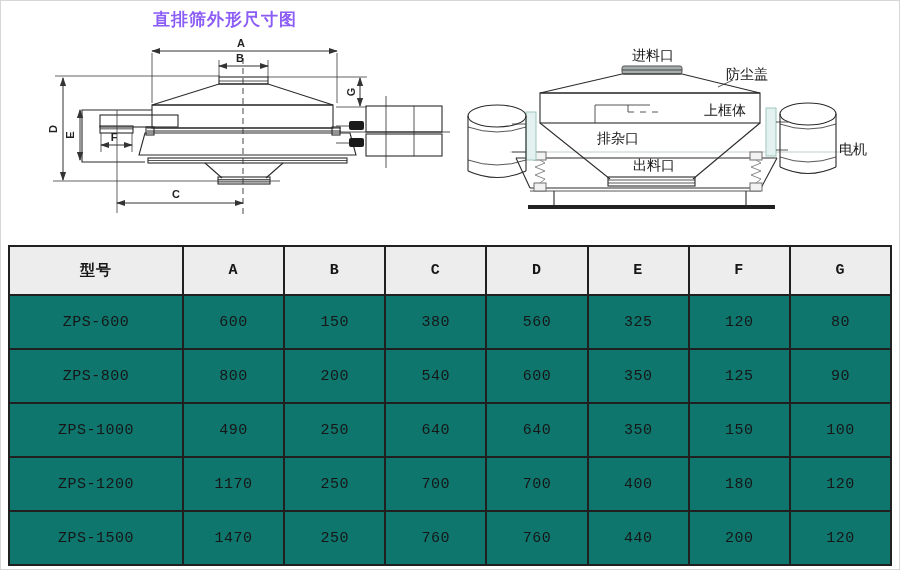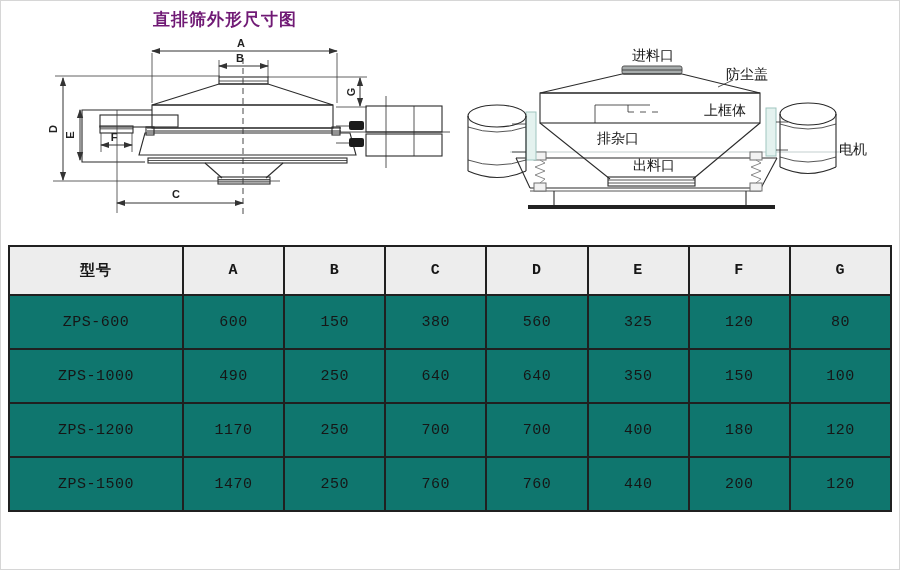--- a/index.html
+++ b/index.html
@@ -1,20 +1,20 @@
 <!DOCTYPE html>
 <html><head>
 <meta charset="utf-8">
 <style>
   html,body{margin:0;padding:0;background:#fff;}
   .page{position:relative;width:900px;height:570px;background:#ffffff;outline:1px solid #d6d6d6;outline-offset:-1px;overflow:hidden;font-family:"Liberation Sans",sans-serif;}
   .diagram{position:absolute;top:0;width:450px;height:240px;}
   .diagram.left{left:0;}
   .diagram.right{left:450px;}
-  .diag-title{position:absolute;top:8px;left:0;width:100%;text-align:center;font-size:17px;font-weight:bold;color:#701a75;letter-spacing:1px;}
+  .diag-title{position:absolute;top:8px;left:0;width:100%;text-align:center;font-size:17px;font-weight:bold;color:#8b5cf6;letter-spacing:1px;}
   svg.drawing{position:absolute;left:0;top:0;}
   .draw{stroke:#2b2b2b;stroke-width:1.1;fill:none;}
   .thin{stroke:#2b2b2b;stroke-width:0.8;fill:none;}
   .lt{stroke:#c3cfcf;stroke-width:1.2;fill:none;}
   .ext{stroke:#3a3a3a;stroke-width:0.8;fill:none;}
   .dimline{stroke:#333;stroke-width:1;fill:none;}
   .center{stroke:#333;stroke-width:0.9;stroke-dasharray:6 4;fill:none;}
   text.dim{font-family:"Liberation Sans",sans-serif;font-size:11px;font-weight:bold;fill:#222;}
   text.lbl{font-family:"Liberation Sans",sans-serif;font-size:14px;fill:#141414;}
   .spring{stroke:#8a8a8a;stroke-width:1;fill:none;}
@@ -222,20 +222,30 @@
         <td>ZPS-600</td>
         <td>600</td>
         <td>150</td>
         <td>380</td>
         <td>560</td>
         <td>325</td>
         <td>120</td>
         <td>80</td>
       </tr>
       <tr>
+        <td>ZPS-800</td>
+        <td>800</td>
+        <td>200</td>
+        <td>540</td>
+        <td>600</td>
+        <td>350</td>
+        <td>125</td>
+        <td>90</td>
+      </tr>
+      <tr>
         <td>ZPS-1000</td>
         <td>490</td>
         <td>250</td>
         <td>640</td>
         <td>640</td>
         <td>350</td>
         <td>150</td>
         <td>100</td>
       </tr>
       <tr>

